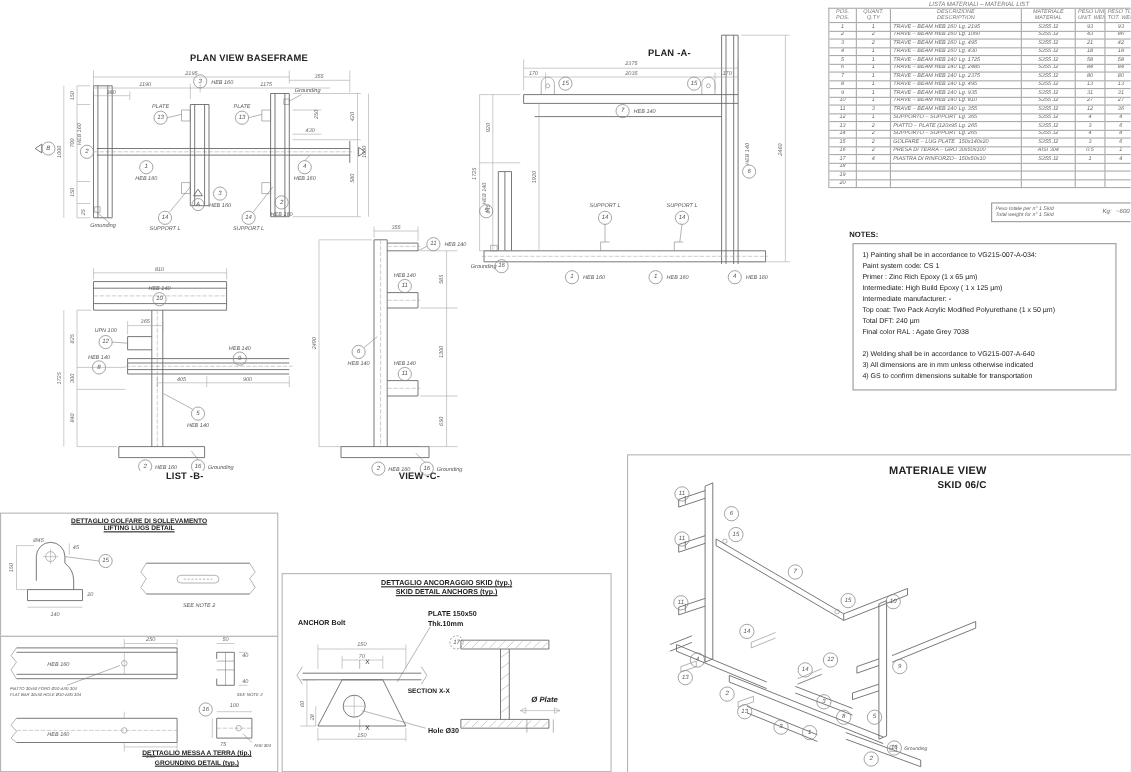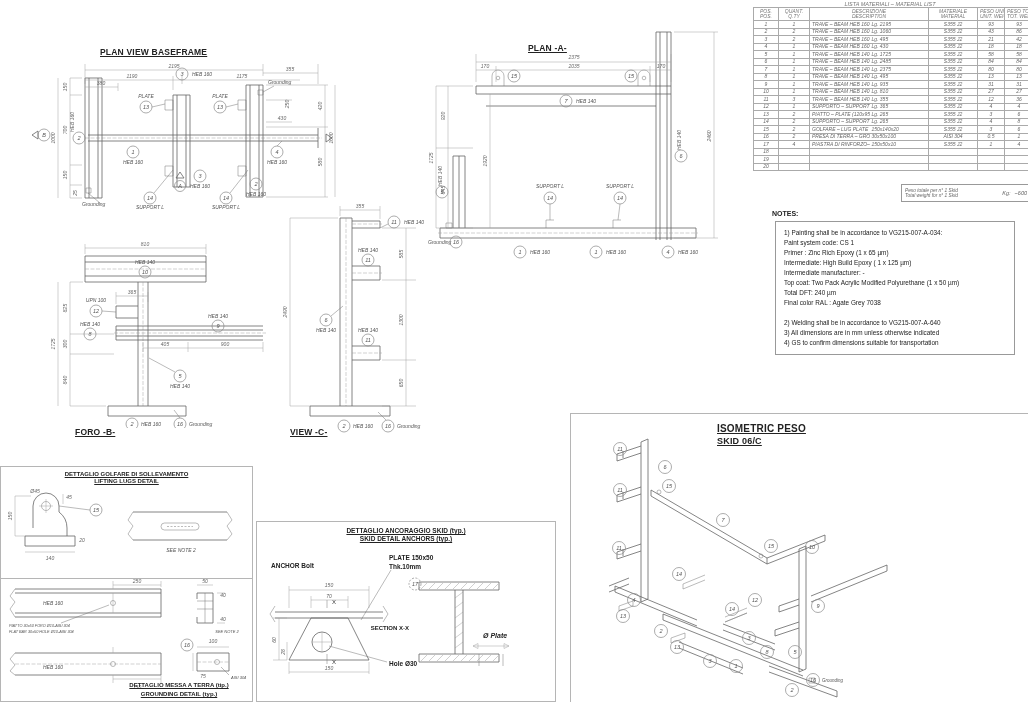--- a/index.html
+++ b/index.html
@@ -1,20 +1,20 @@
 <!DOCTYPE html>
 <html><head>
 <meta charset="utf-8">
 <style>
   html,body{margin:0;padding:0;background:#fff;}
   .sheet{position:relative;width:1028px;height:702px;background:#fff;overflow:hidden;
          font-family:"Liberation Sans",sans-serif;color:#444;}
   .abs{position:absolute;}
-  .vtitle{font-weight:bold;font-size:8.5px;color:#222;text-align:left;
-          text-decoration:underline;letter-spacing:.2px;}
+  .vtitle{font-weight:bold;font-size:8.5px;color:#222;text-align:right;
+          letter-spacing:.2px;}
   .dtitle{font-weight:bold;font-size:6px;color:#222;text-align:center;text-decoration:underline;}
   
   .mtitle{font-size:5.5px;font-style:italic;color:#777;text-align:center;}
   table.mat{border-collapse:separate;border-spacing:0;width:274px;table-layout:fixed;}
   table.mat th,table.mat td{border-right:1px solid #aaa;border-bottom:1px solid #aaa;
       font-size:5px;font-style:italic;color:#666;padding:0 2px;height:6.5px;line-height:1.1;
       overflow:hidden;white-space:nowrap;font-weight:normal;}
   table.mat{border-top:1px solid #aaa;border-left:1px solid #aaa;}
   table.mat th{text-align:center;height:12px;color:#777;}
   .c-pos{width:20px;text-align:center;}
@@ -253,21 +253,21 @@
         <text class="bt" x="168" y="224">1</text>
       <text class="lb" x="178" y="226">HEB 160</text>
     </g>
     <g>
       <circle class="bln" cx="240" cy="224" r="6"></circle>
         <text class="bt" x="240" y="224">4</text>
       <text class="lb" x="250" y="226">HEB 160</text>
     </g>
   </svg>
 
-  <div class="abs vtitle" style="left:75px;top:427px;width:110px;">FORO -B-</div>
+  <div class="abs vtitle" style="left:75px;top:427px;width:110px;">LIST -B-</div>
   <svg class="abs" style="left:28px;top:238px;" width="245" height="190">
 
     <path class="ln" d="M57,18 H178 V44 H57 Z M57,24 H178 M57,38 H178"></path>
     <path class="cl" d="M57,31 H178"></path>
 
     <path class="ln" d="M110,44 V168 M120,44 V168"></path>
     <path class="cl" d="M115,44 V168"></path>
 
     <path class="ln" d="M88,68 H110 M88,80 H110 M88,68 V80"></path>
 
@@ -747,21 +747,21 @@
       <path class="hatch" d="M164,119 l6,-6 M172,119 l6,-6 M180,119 l6,-6 M188,119 l6,-6 M196,119 l6,-6 M204,119 l6,-6 M212,119 l6,-6 M220,119 l6,-6 M228,119 l6,-6 M236,119 l5,-5"></path>
       <path class="hatch" d="M198,56 l8,-6 M198,66 l8,-6 M198,76 l8,-6 M198,86 l8,-6 M198,96 l8,-6 M198,106 l8,-6"></path>
       <text x="152" y="88" style="font-size:6px;fill:#222;font-weight:bold;text-anchor:end;">SECTION X-X</text>
       <text x="226" y="96" style="font-size:7px;fill:#222;font-weight:bold;font-style:italic;">Ø Plate</text>
       <path class="dl" d="M216,104 H252 M216,104 l5,-2.5 v5 Z M252,104 l-5,-2.5 v5 Z"></path>
       <path class="lt" d="M222,112 V124 M246,112 V124"></path>
     </svg>
   </div>
 
   <div class="abs dbox" style="left:570px;top:413px;width:457px;height:288px;"></div>
-  <div class="abs vtitle" style="left:717px;top:423px;width:180px;font-size:10px;">ISOMETRIC PESO</div>
+  <div class="abs vtitle" style="left:717px;top:423px;width:180px;font-size:10px;">MATERIALE VIEW</div>
   <div class="abs vtitle" style="left:717px;top:436px;width:180px;font-size:9px;">SKID 06/C</div>
   <svg class="abs" style="left:571px;top:414px;" width="455" height="286">
 
     <path class="ln" d="M70,28 L70,188 M77,25 L77,185 M70,28 L77,25 M70,188 L77,185"></path>
     <path class="ln" d="M46,40 L70,32 M46,47 L70,39 M46,40 L46,47 M52,37 l0,7"></path>
     <path class="ln" d="M46,81 L70,73 M46,88 L70,80 M46,81 L46,88 M52,78 l0,7"></path>
     <path class="ln" d="M46,138 L70,130 M46,145 L70,137 M46,138 L46,145 M52,135 l0,7"></path>
 
     <path class="ln" d="M80,82 L196,150 M80,76 L196,144 M80,76 L80,82 M196,144 L196,150"></path>
     <circle class="lt" cx="88" cy="78" r="2"></circle>

